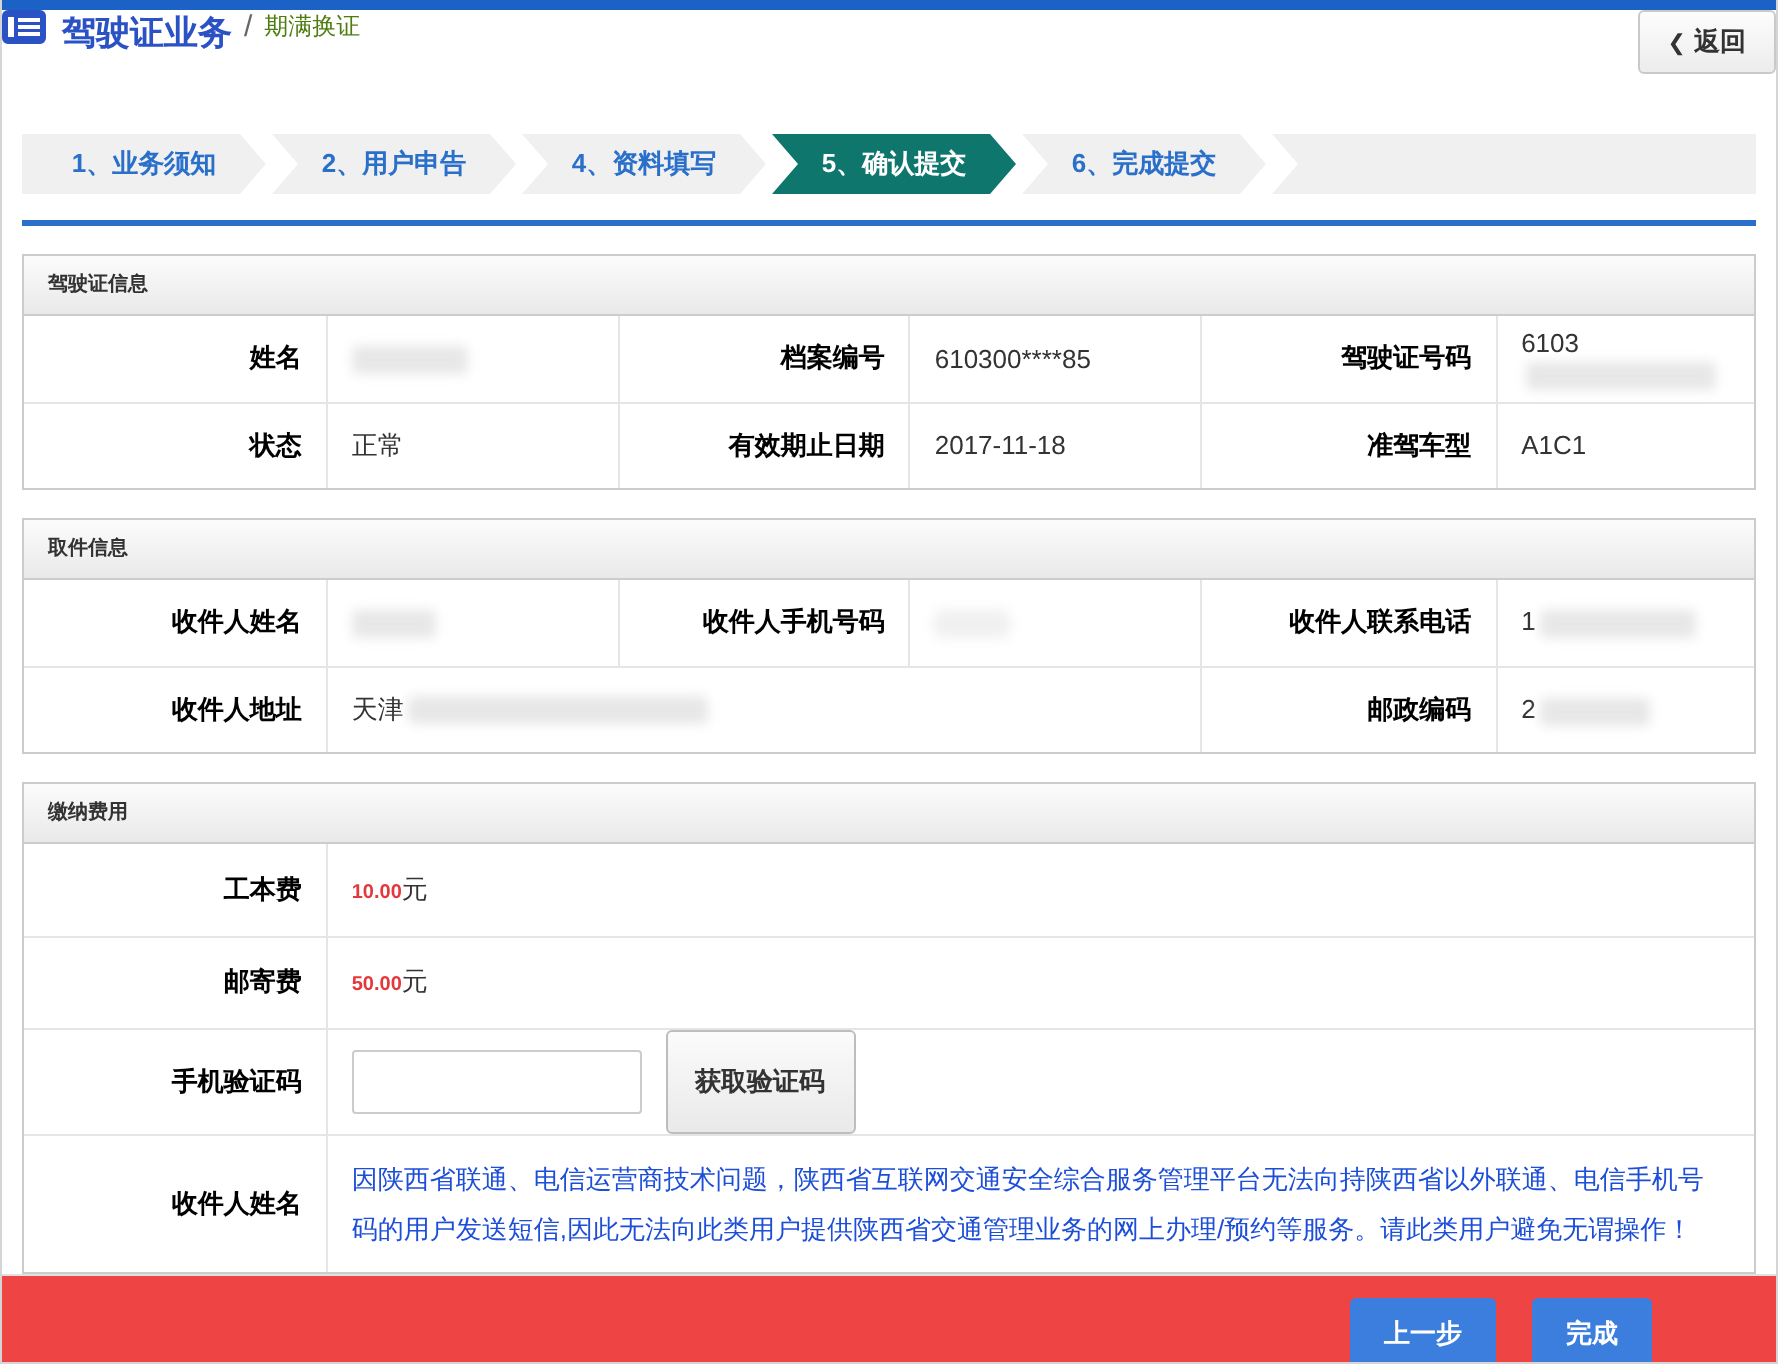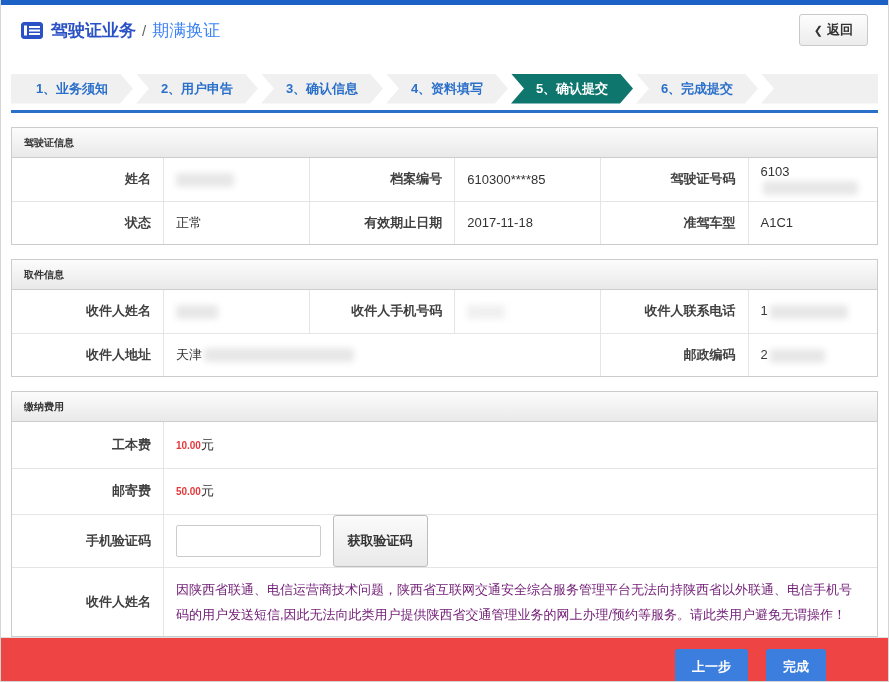--- a/index.html
+++ b/index.html
@@ -6,36 +6,36 @@
   html,body { background:#fff; }
   body { font-family:"Liberation Sans","DejaVu Sans",sans-serif; color:#333; }
   .page {
     width:889px; height:682px; margin:0 auto;
     border-left:1px solid #d5d5d5; border-right:1px solid #d5d5d5; border-bottom:1px solid #d5d5d5;
     display:flex; flex-direction:column; background:#fff; overflow:hidden;
   }
   .topbar { height:5px; background:#1c62c6; flex:none; }
 
   
-  .header { height:50px; display:flex; align-items:center; padding:0 20px; flex:none; }
+  .header { height:50px; display:flex; align-items:flex-start; padding:0 0; flex:none; }
   .title-icon { width:22px; height:17px; margin-right:8px; flex:none; }
   .page-title { color:#2b52c5; font-size:17px; font-weight:bold; }
   .crumb-sep { color:#666; font-size:15px; margin:0 6px; }
-  .page-subtitle { color:#3b82f6; font-size:17px; }
+  .page-subtitle { color:#4d7c0f; font-size:12px; }
   .spacer { flex:1; }
   .back-btn {
     background:linear-gradient(#fdfdfd,#ececec); border:1px solid #c9c9c9; border-radius:3px;
     padding:6px 14px; font-size:13px; font-weight:bold; color:#333; cursor:pointer;
     font-family:inherit;
   }
   .back-btn .chev { font-size:11px; margin-right:4px; }
 
   
   .steps {
-    margin:12px 10px 0; height:46px; display:flex; border-bottom:3px solid #2a6fc9; flex:none;align-items:center;
+    margin:12px 10px 0; height:46px; display:flex; border-bottom:3px solid #2a6fc9; flex:none;
   }
   .step {
     height:30px; width:122px; background:#f0f0f0; color:#2a6fc9;
     font-size:13px; font-weight:bold; display:flex; align-items:center; justify-content:center;
     clip-path:polygon(0 0, calc(100% - 13px) 0, 100% 50%, calc(100% - 13px) 100%, 0 100%, 13px 50%);
     margin-left:3px; cursor:pointer; flex:none;
   }
   .step.first { clip-path:polygon(0 0, calc(100% - 13px) 0, 100% 50%, calc(100% - 13px) 100%, 0 100%); margin-left:0; }
   .step.active { background:#0f766e; color:#fff; }
   .step-filler {
@@ -49,39 +49,39 @@
     height:30px; line-height:30px; padding-left:12px; font-size:10px; font-weight:bold; color:#333;
     background:linear-gradient(#fcfcfc,#e9e9e9); border-bottom:1px solid #ccc;
   }
   table.info { width:100%; border-collapse:collapse; table-layout:fixed; }
   table.info td {
     height:43px; font-size:13px; border-top:1px solid #e5e5e5; border-left:1px solid #e5e5e5;
     vertical-align:middle; background:#fff;
   }
   table.info tr:first-child td { border-top:none; }
   table.info td:first-child { border-left:none; }
-  td.lbl { background:#f5f5f5; text-align:right; padding-right:12px; font-weight:bold; color:#404040; }
+  td.lbl { background:#f5f5f5; text-align:right; padding-right:12px; font-weight:bold; color:#000000; }
   td.val { padding-left:12px; color:#333; }
 
   .redact { display:inline-block; vertical-align:middle; height:14px; border-radius:3px; background:#e7e7e7; filter:blur(3px); }
 
   .fee-num { color:#e4393c; font-size:10px; font-weight:bold; }
   .fee-unit { color:#333; font-size:13px; }
 
   .code-input {
     width:145px; height:32px; border:1px solid #ccc; border-radius:2px; padding:0 8px;
     font-size:13px; font-family:inherit; vertical-align:middle;
   }
   .code-btn {
     margin-left:8px; background:linear-gradient(#fbfbfb,#e9e9e9); border:1px solid #bdbdbd; border-radius:3px;
     padding:16px 14px; font-size:13px; font-weight:bold; color:#333; cursor:pointer; vertical-align:middle;
     font-family:inherit;
   }
   .sms-row td { height:64px; }
-  .sms-text { color:#701a75; font-size:13px; line-height:25px; padding:9px 18px 9px 12px; }
+  .sms-text { color:#1d4ed8; font-size:13px; line-height:25px; padding:9px 18px 9px 12px; }
 
   
   .footer {
     margin-top:auto; height:60px; background:#ef4444; border-top:1px solid #e0e0e0;
     display:flex; align-items:center; justify-content:flex-end; padding-right:62px; gap:18px; flex:none;
   }
   .btn-primary {
     background:#3b7edd; border:none; border-radius:3px; color:#fff;
     padding:9px 17px; font-size:13px; font-weight:bold; cursor:pointer; font-family:inherit;
   }
@@ -103,21 +103,20 @@
     <span class="page-title">驾驶证业务</span>
     <span class="crumb-sep">/</span>
     <span class="page-subtitle">期满换证</span>
     <span class="spacer"></span>
     <button class="back-btn"><span class="chev">❮</span><span>返回</span></button>
   </div>
 
   <div class="steps">
     <div class="step first">1、业务须知</div>
     <div class="step">2、用户申告</div>
-    <div class="step">3、确认信息</div>
     <div class="step">4、资料填写</div>
     <div class="step active">5、确认提交</div>
     <div class="step">6、完成提交</div>
     <div class="step-filler"></div>
   </div>
 
   <div class="section">
     <div class="section-hd">驾驶证信息</div>
     <table class="info">
       <colgroup>

